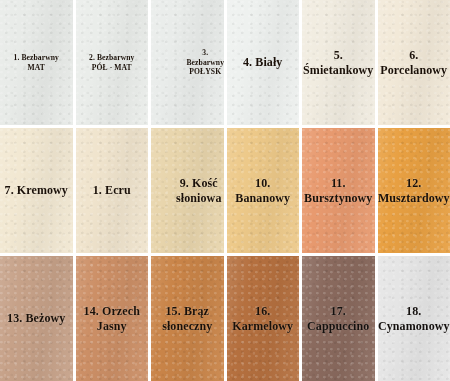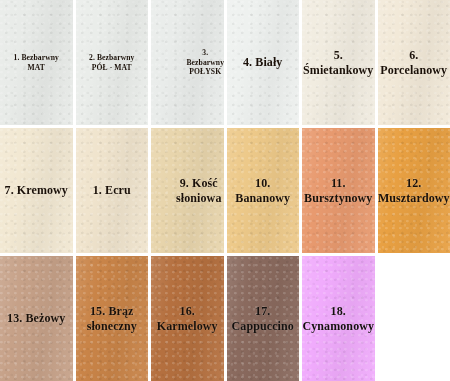--- a/index.html
+++ b/index.html
@@ -135,33 +135,38 @@
     <div class="swatch" title="Musztardowy" style="background: rgb(232, 160, 66);">
       <span class="grain"></span>
       <span class="sheen"></span>
       <div class="swatch-label">12. Musztardowy</div>
     </div>
     <div class="swatch" title="Beżowy" style="background: rgb(198, 161, 136);">
       <span class="grain"></span>
       <span class="sheen"></span>
       <div class="swatch-label">13. Beżowy</div>
     </div>
+    <div class="swatch" title="Orzech Jasny" style="background: rgb(204, 143, 102);">
+      <span class="grain"></span>
+      <span class="sheen"></span>
+      <div class="swatch-label">14. Orzech Jasny</div>
+    </div>
     <div class="swatch" title="Brąz słoneczny" style="background: rgb(201, 132, 72);">
       <span class="grain"></span>
       <span class="sheen"></span>
       <div class="swatch-label">15. Brąz słoneczny</div>
     </div>
     <div class="swatch" title="Karmelowy" style="background: rgb(181, 112, 63);">
       <span class="grain"></span>
       <span class="sheen"></span>
       <div class="swatch-label">16. Karmelowy</div>
     </div>
     <div class="swatch" title="Cappuccino" style="background: rgb(138, 106, 94);">
       <span class="grain"></span>
       <span class="sheen"></span>
       <div class="swatch-label dark-bg">17. Cappuccino</div>
     </div>
-    <div class="swatch" title="Cynamonowy" style="background: #f0abfc;">
+    <div class="swatch" title="Cynamonowy" style="background: #e5e5e5;">
       <span class="grain"></span>
       <span class="sheen"></span>
       <div class="swatch-label dark-bg">18. Cynamonowy</div>
     </div>
   </div>
 
 </body></html>

